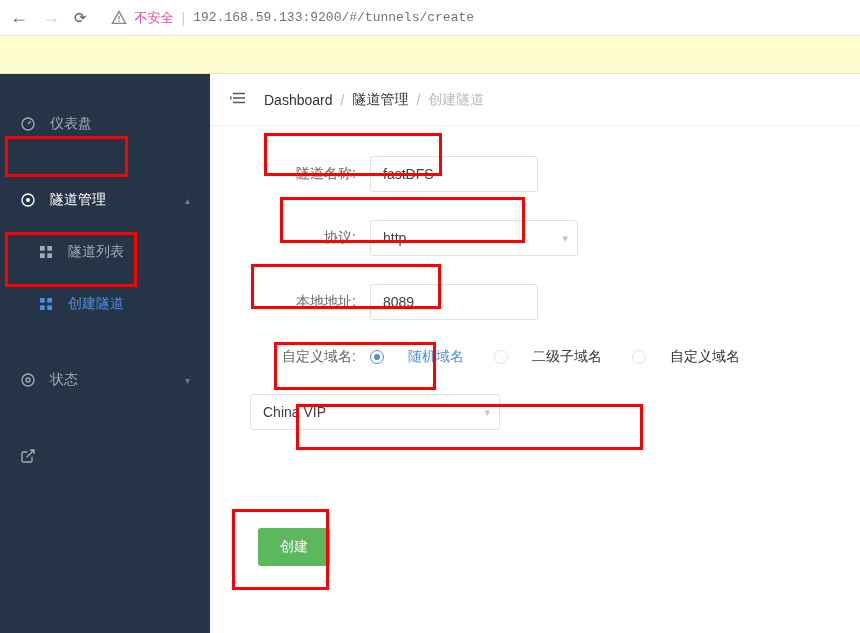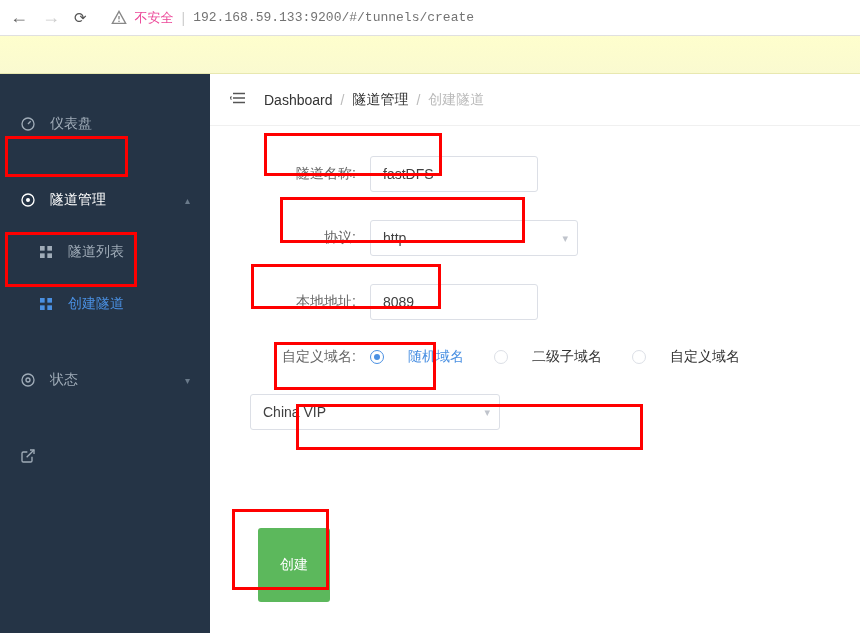--- a/index.html
+++ b/index.html
@@ -43,21 +43,21 @@
     .form-input.w2 { width: 208px; }
     .select-wrap { position: relative; display: inline-block; }
     .select-wrap .caret { position: absolute; right: 10px; top: 50%; transform: translateY(-50%); color: #c0c4cc; font-size: 11px; pointer-events: none; }
     .radio-group { display: flex; gap: 30px; align-items: center; }
     .radio-item { display: flex; align-items: center; gap: 24px; cursor: pointer; }
     .radio-circle { width: 14px; height: 14px; border-radius: 50%; border: 1px solid #dcdfe6; display: flex; align-items: center; justify-content: center; }
     .radio-circle.checked { border-color: #4a90e2; }
     .radio-dot { width: 6px; height: 6px; border-radius: 50%; background: #4a90e2; }
     .radio-label.active { color: #4a90e2; }
     
-    .btn-create { background: #5cb85c; color: #fff; border: none; padding: 28px 22px; border-radius: 3px; font-size: 14px; cursor: pointer; margin-top: 70px; margin-left: 8px; }
+    .btn-create { background: #5cb85c; color: #fff; border: none; padding: 10px 22px; border-radius: 3px; font-size: 14px; cursor: pointer; margin-top: 70px; margin-left: 8px; }
     
     .redbox { position: absolute; border: 3px solid #ff0000; pointer-events: none; }
     svg.icon { width: 16px; height: 16px; display: block; }
   </style>
 </head>
 <body>
 
 <div class="browser-bar">
   <span class="nav-arrow">←</span>
   <span class="nav-arrow disabled">→</span>

